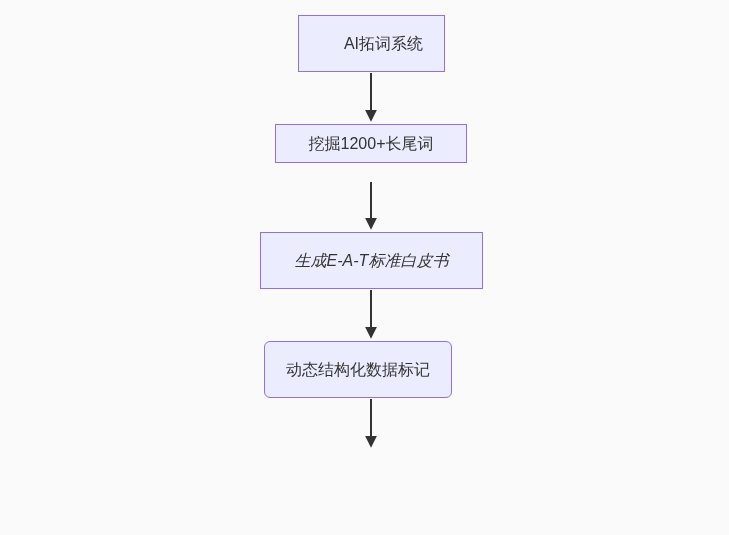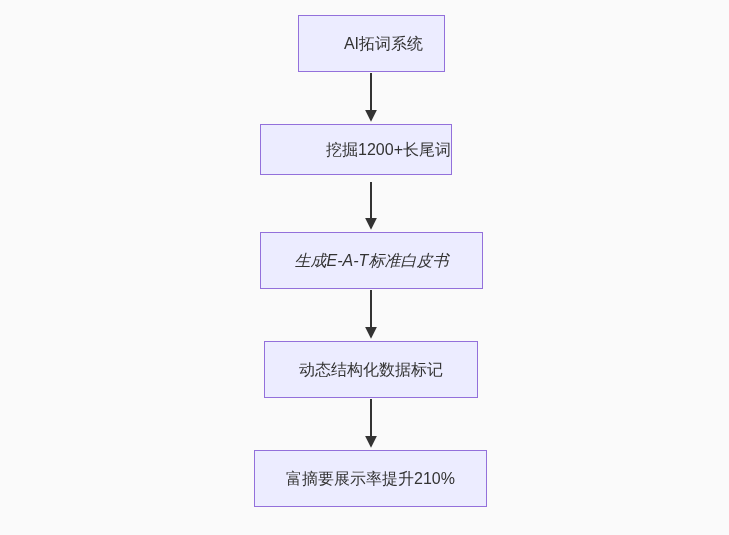--- a/index.html
+++ b/index.html
@@ -42,23 +42,23 @@
     justify-content: center;
     background: var(--node-fill);
     border: 1px solid var(--node-border);
     color: var(--text);
     font-size: 16px;
     line-height: 1.2;
     text-align: center;
     white-space: nowrap;
   }
   .node-1 { left: 298px; top: 15px;  width: 147px; height: 57px; padding-left: 24px; }
-  .node-2 { left: 260px; top: 124px; width: 192px; height: 51px; justify-content: flex-end; }
+  .node-2 { left: 275px; top: 124px; width: 192px; height: 39px; }
   .node-3 { left: 260px; top: 232px; width: 223px; height: 57px; font-style: italic; }
-  .node-4 { left: 264px; top: 341px; width: 214px; height: 57px; }
+  .node-4 { left: 264px; top: 341px; width: 188px; height: 57px; border-radius: 6px; }
   .node-5 { left: 254px; top: 450px; width: 233px; height: 57px; }
 </style>
 </head>
 <body>
 
 <div class="canvas">
 
   <svg class="edges-layer" width="729" height="535" viewBox="0 0 729 535" xmlns="http://www.w3.org/2000/svg">
     <defs>
       <marker id="arrowhead" viewBox="0 0 10 10" refX="8.5" refY="5" markerWidth="6" markerHeight="6" orient="auto-start-reverse">
@@ -80,17 +80,14 @@
   </div>
 
   <div class="flow-node node-3">
     <span>生成E-A-T标准白皮书</span>
   </div>
 
   <div class="flow-node node-4">
     <span>动态结构化数据标记</span>
   </div>
 
-  <div class="flow-node node-5">
-    <span>富摘要展示率提升210%</span>
-  </div>
 
 </div>
 
 </body></html>

